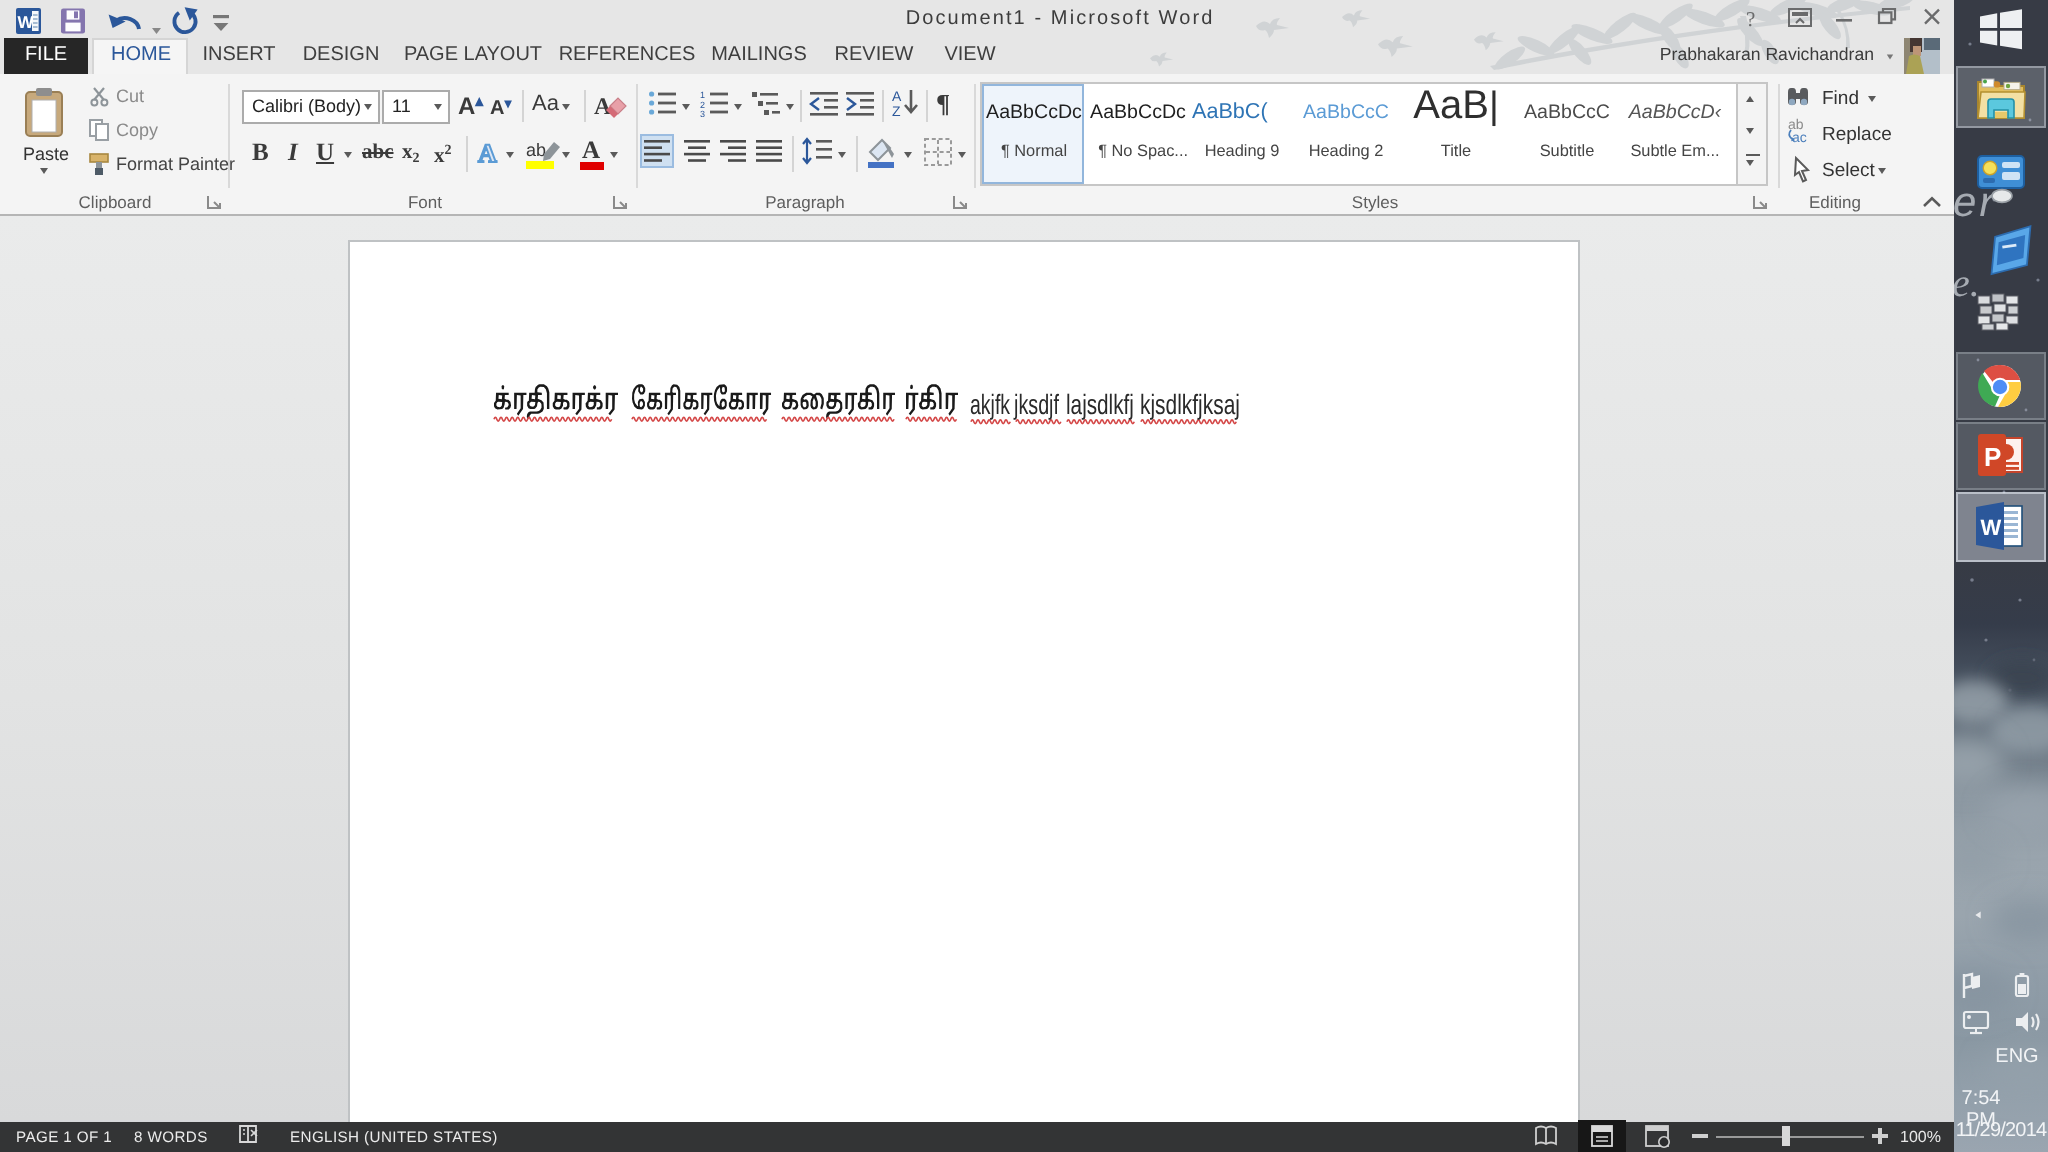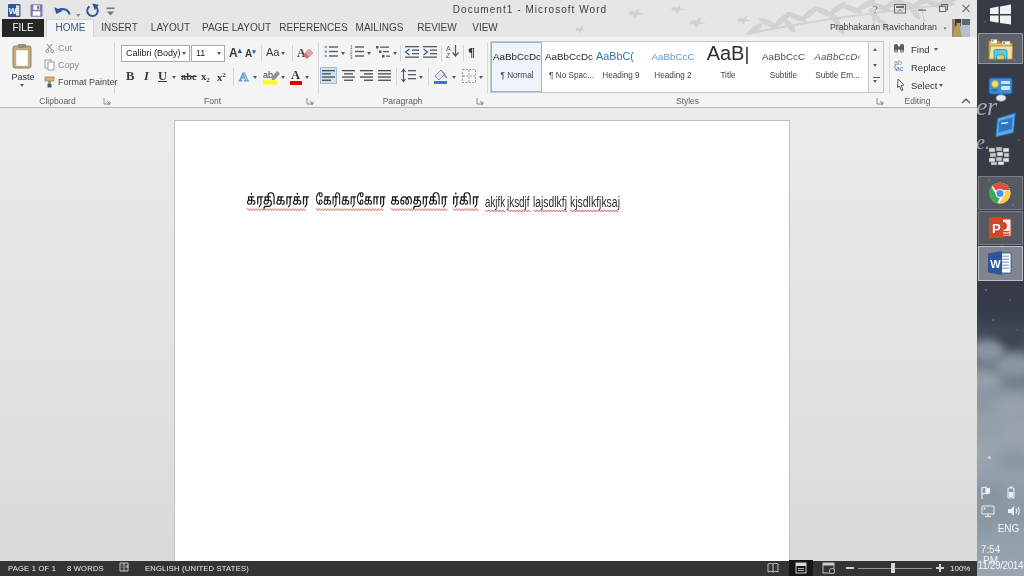--- a/index.html
+++ b/index.html
@@ -89,21 +89,21 @@
 <rect x="71.5" y="4.2" width="6.2" height="5.3" fill="none" stroke="#6a6b6c" stroke-width="1.1"></rect>
 <path d="M73.5 4.2 l0 -1.7 l6 0 l0 5.2 l-1.8 0" fill="none" stroke="#6a6b6c" stroke-width="1.1"></path>
 <path d="M94.5 2.8 l7 7 M101.5 2.8 l-7 7" stroke="#6a6b6c" stroke-width="1.15"></path>
 </svg>
 
 <div class="ab" style="left:2px;top:19px;width:42px;height:18px;background:#262626"></div>
 <div class="tab" style="left:2px;width:42px;color:#fff">FILE</div>
 <div class="ab" style="left:46px;top:19px;width:48px;height:19px;background:#f5f5f5;border:1px solid #d5d5d5;border-bottom:none"></div>
 <div class="tab" style="left:46px;width:49px;color:#2b579a">HOME</div>
 <div class="tab" style="left:97px;width:45px">INSERT</div>
-<div class="tab" style="left:146px;width:49px">LAYOUT</div>
+<div class="tab" style="left:146px;width:49px">DESIGN</div>
 <div class="tab" style="left:199px;width:75px">PAGE LAYOUT</div>
 <div class="tab" style="left:278px;width:71px">REFERENCES</div>
 <div class="tab" style="left:352px;width:55px">MAILINGS</div>
 <div class="tab" style="left:411px;width:52px">REVIEW</div>
 <div class="tab" style="left:466px;width:38px">VIEW</div>
 
 <div class="ab" style="left:790px;top:22px;width:147px;text-align:right;font-size:8.8px;color:#3c3c3c">Prabhakaran Ravichandran</div>
 <div class="car" style="left:943px;top:27px;border-top-color:#777;transform:scale(.8)"></div>
 <svg class="ab" style="left:952px;top:18.5px" width="18" height="18" viewBox="0 0 18 18">
 <rect width="18" height="18" fill="#b3bfc9"></rect>
@@ -430,21 +430,21 @@
         <circle cx="36" cy="205" r=".7"></circle>
         <circle cx="25" cy="246" r=".7"></circle>
         <circle cx="9" cy="290" r=".9"></circle>
         <circle cx="33" cy="300" r=".8"></circle>
         <circle cx="16" cy="320" r=".8"></circle>
         <circle cx="40" cy="330" r=".7"></circle>
         <circle cx="28" cy="345" r=".8"></circle>
       </g>
 </svg>
 
-<div class="ab" style="left:-1px;top:92px;font-family:Liberation Serif, serif;font-style:italic;font-size:26px;color:#a6abb2;letter-spacing:-.5px">er</div>
+<div class="ab" style="left:-1px;top:92px;font-family:Liberation Mono, monospace;font-style:italic;font-size:21px;color:#a6abb2;letter-spacing:-.5px">er</div>
 <div class="ab" style="left:-1px;top:131px;font-family:'Liberation Serif',serif;font-style:italic;font-size:20px;color:#a6abb2">e.</div>
 
 <svg class="ab" style="left:0px;top:325px" width="47" height="251" viewBox="0 0 47 251" style2="">
 <defs>
         <filter id="bl" x="-60%" y="-60%" width="220%" height="220%">
           <feGaussianBlur stdDeviation="4"></feGaussianBlur>
         </filter>
 <filter id="bl2" x="-60%" y="-60%" width="220%" height="220%">
           <feGaussianBlur stdDeviation="6"></feGaussianBlur>
         </filter>

